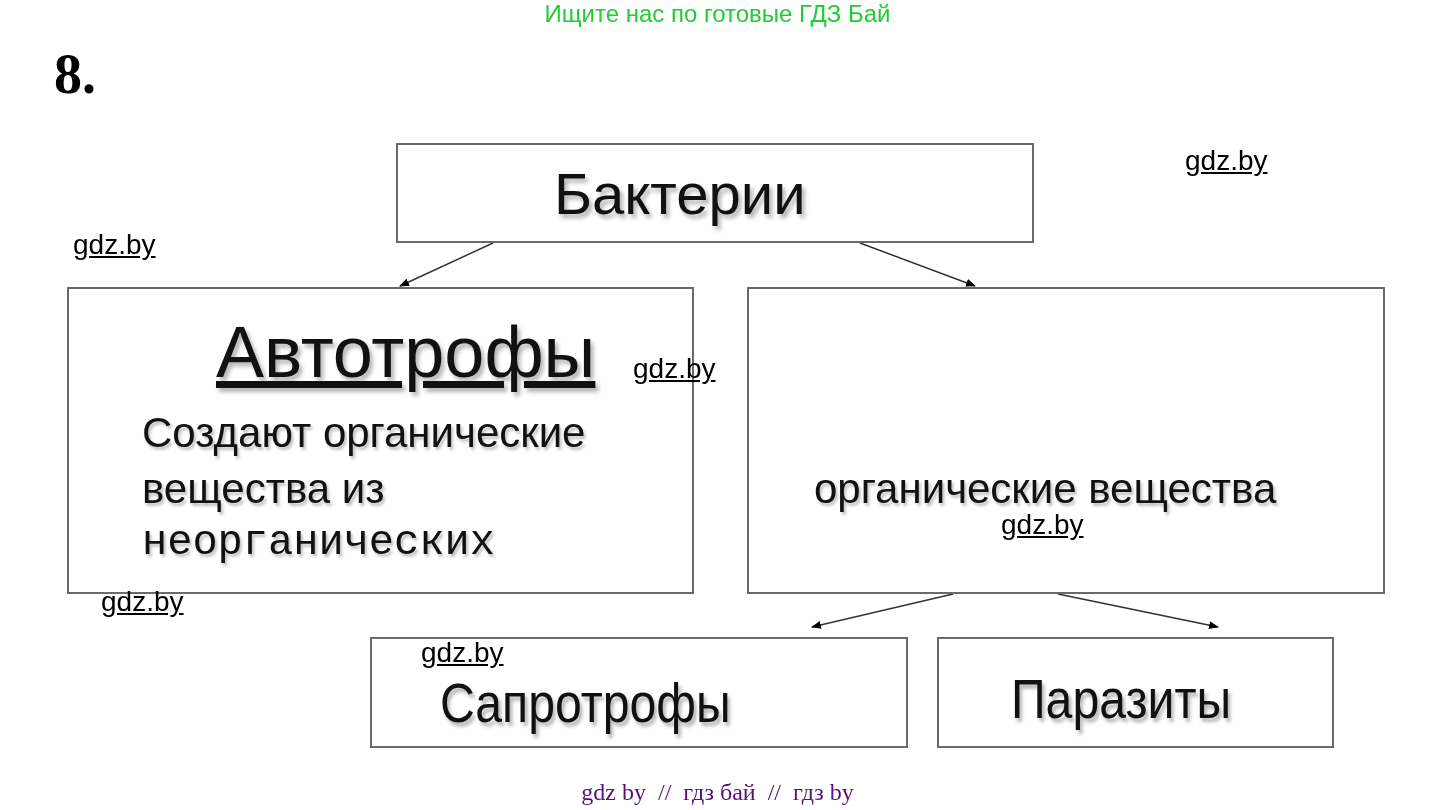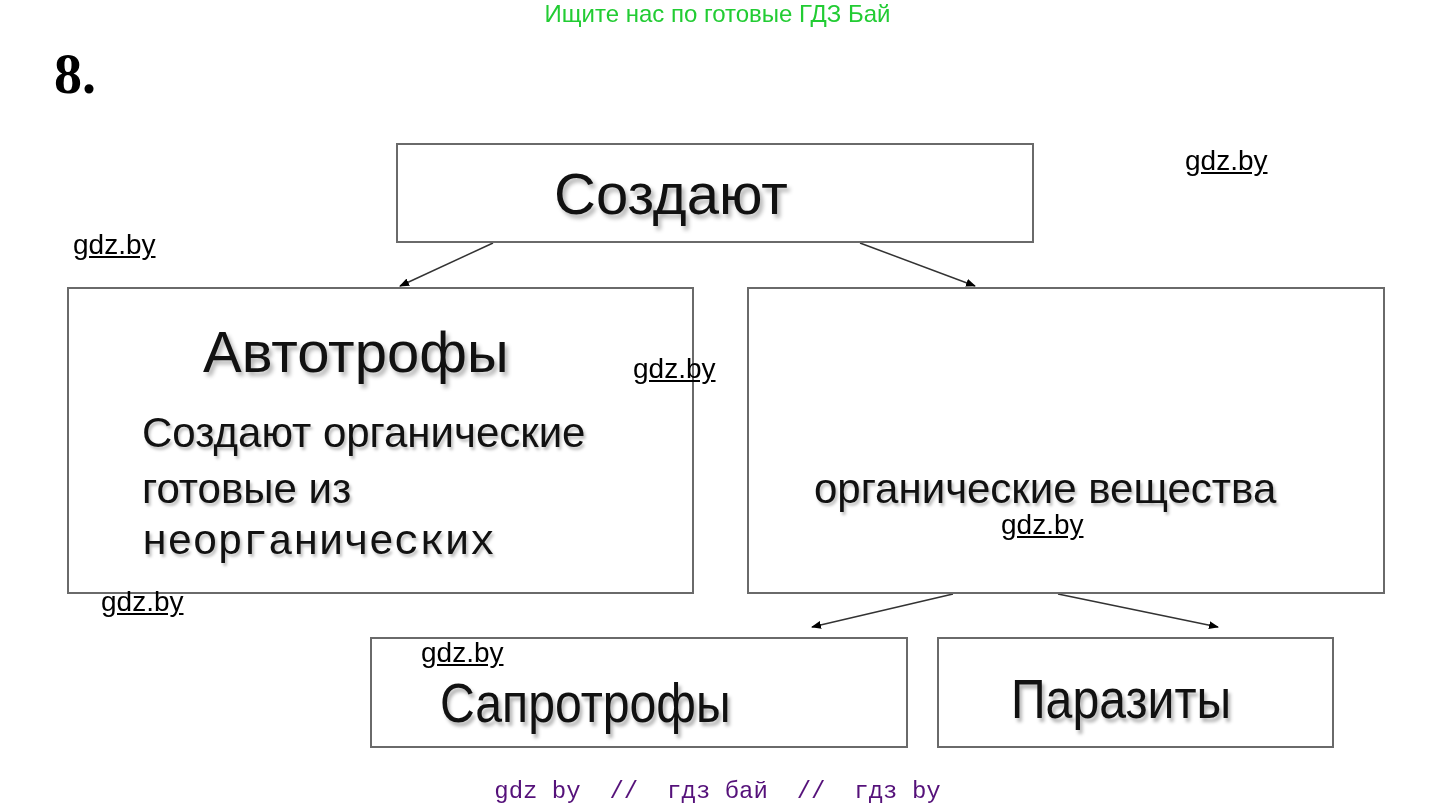--- a/index.html
+++ b/index.html
@@ -4,21 +4,21 @@
 <style>
   html, body { margin:0; padding:0; background:#ffffff; }
   body { width:1435px; height:810px; position:relative; overflow:hidden; font-family:"Liberation Sans", sans-serif; }
   .abs { position:absolute; }
   .banner { left:0; width:1435px; top:0; text-align:center; color:#22cc33; font-size:24px; line-height:28px; font-family:"Liberation Sans", sans-serif; }
   .num { left:54px; top:44px; font-family:"Liberation Serif", serif; font-weight:bold; font-size:56px; line-height:60px; color:#000; }
   .box { position:absolute; border:2px solid #6a6a6a; background:#fff; box-sizing:border-box; }
   .title { position:absolute; color:#111; text-shadow:3px 4px 4px rgba(0,0,0,0.3); white-space:nowrap; font-family:"Liberation Sans", sans-serif; }
   .desc { position:absolute; color:#111; text-shadow:2px 3px 3px rgba(0,0,0,0.25); white-space:nowrap; font-size:42px; line-height:55px; font-family:"Liberation Sans", sans-serif;margin-left:9px; }
   .wm { position:absolute; color:#000; font-size:28px; line-height:30px; font-family:"Liberation Sans", sans-serif; white-space:nowrap;text-decoration:underline; }
-  .footer { position:absolute; left:0; width:1435px; top:778px; text-align:center; color:#55117a; font-size:24px; line-height:28px; font-family:Liberation Mono, monospace; white-space:pre; }
+  .footer { position:absolute; left:0; width:1435px; top:778px; text-align:center; color:#55117a; font-size:24px; line-height:28px; font-family:Liberation Serif, serif; white-space:pre; }
   svg.arrows { position:absolute; left:0; top:0; }
 </style>
 </head>
 <body>
 
 <div class="abs banner">Ищите нас по готовые ГДЗ Бай</div>
 <div class="abs num">8.</div>
 
 <svg class="arrows" width="1435" height="810">
   <defs>
@@ -26,27 +26,27 @@
       <path d="M0,0 L10,4 L0,8 Z" fill="#000"></path>
     </marker>
   </defs>
   <line x1="493" y1="243" x2="400" y2="286" stroke="#333" stroke-width="1.5" marker-end="url(#ah)"></line>
   <line x1="860" y1="243" x2="975" y2="286" stroke="#333" stroke-width="1.5" marker-end="url(#ah)"></line>
   <line x1="953" y1="594" x2="812" y2="627" stroke="#333" stroke-width="1.5" marker-end="url(#ah)"></line>
   <line x1="1058" y1="594" x2="1218" y2="627" stroke="#333" stroke-width="1.5" marker-end="url(#ah)"></line>
 </svg>
 
 <div class="box" style="left:396px; top:143px; width:638px; height:100px;">
-  <div class="title" style="left:156px; top:18px; font-size:58px; line-height:62px;">Создают</div>
+  <div class="title" style="left:156px; top:18px; font-size:58px; line-height:62px;">Бактерии</div>
 </div>
 
 <div class="box" style="left:67px; top:287px; width:627px; height:307px;">
-  <div class="title" style="left:134px; top:32px; font-size:58px; line-height:62px;">Автотрофы</div>
+  <div class="title" style="left:147px; top:32px; font-size:72px; line-height:62px;text-decoration:underline;">Автотрофы</div>
   <div class="desc" style="left:64px; top:116px;">Создают органические</div>
-  <div class="desc" style="left:64px; top:172px;"> готовые из</div>
+  <div class="desc" style="left:64px; top:172px;"> вещества из</div>
   <div class="desc" style="left:64px; top:227px;font-family:Liberation Mono, monospace;"> неорганических</div>
 </div>
 
 <div class="box" style="left:747px; top:287px; width:638px; height:307px;">
   <div class="desc" style="left:56px; top:172px;">органические вещества</div>
 </div>
 
 <div class="box" style="left:370px; top:637px; width:538px; height:111px;">
   <div class="title" style="left:68px; top:34px; font-size:56px; line-height:60px; transform:scaleX(0.86); transform-origin:left;">Сапротрофы</div>
 </div>

